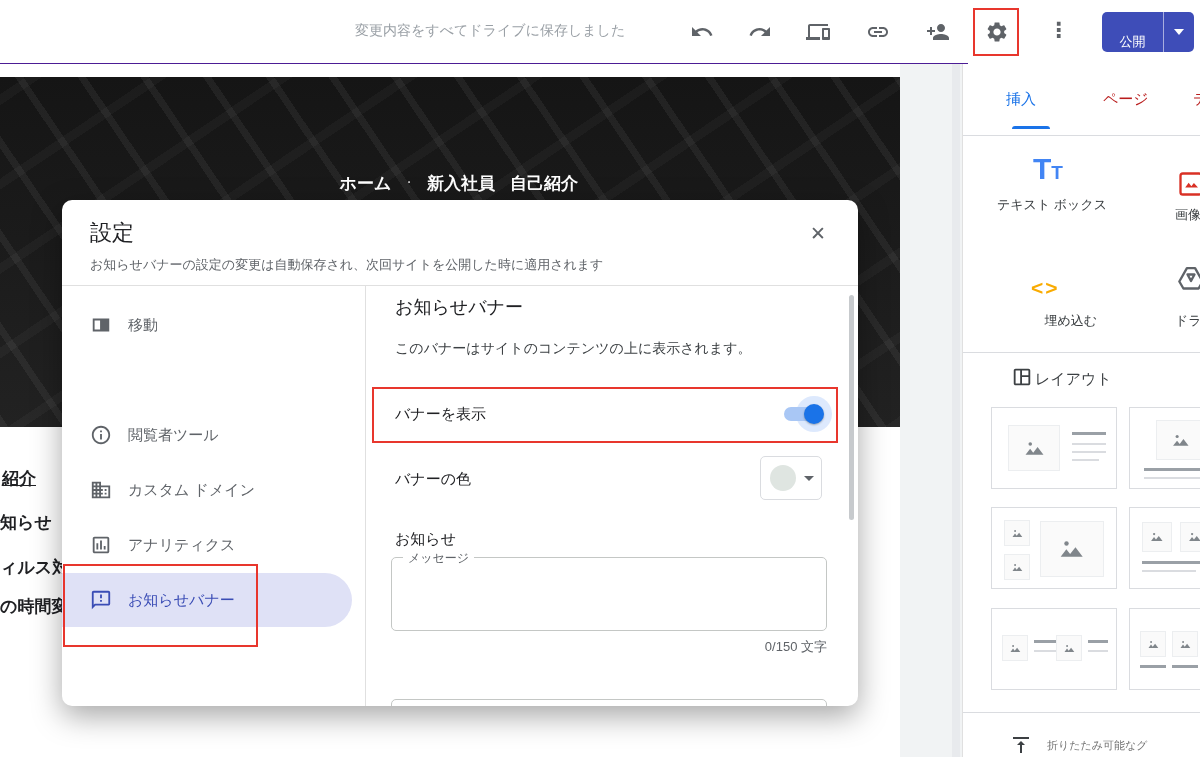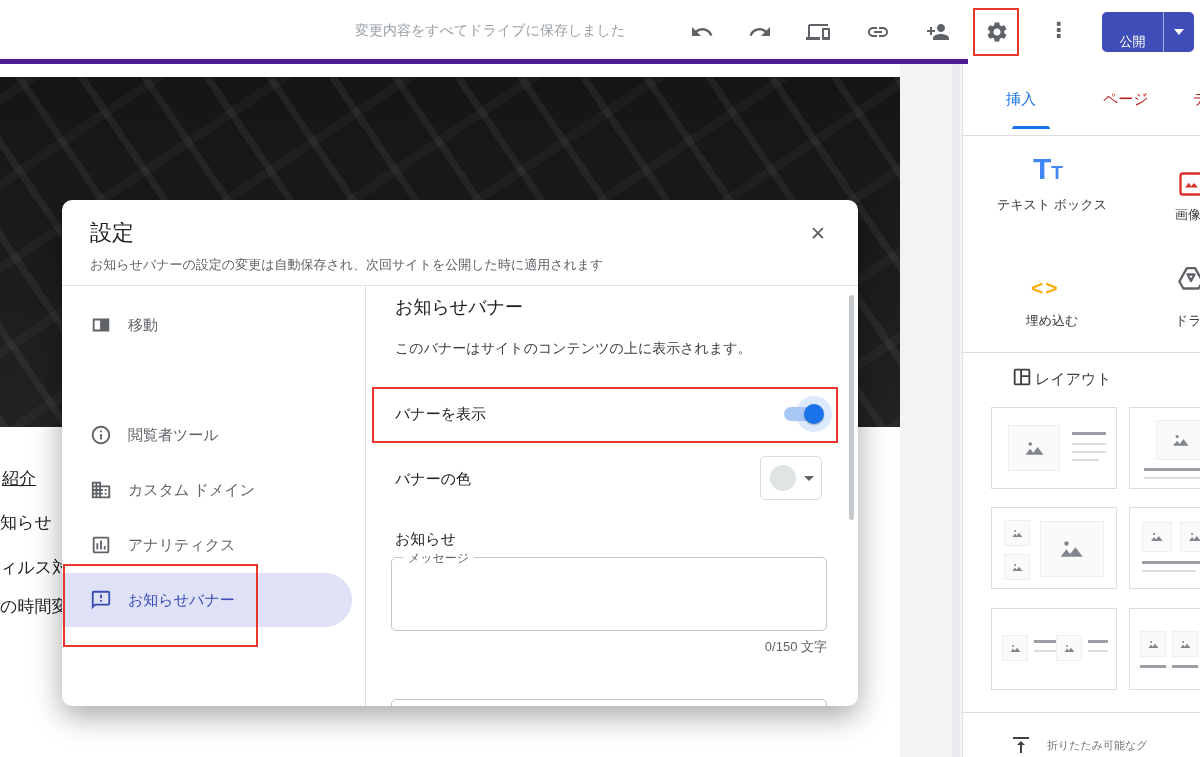--- a/index.html
+++ b/index.html
@@ -3,21 +3,21 @@
 <meta charset="utf-8">
 <style>
   * { margin:0; padding:0; box-sizing:border-box; }
   html,body { width:1200px; height:757px; }
   body { font-family:"Liberation Sans","DejaVu Sans",sans-serif; position:relative;
          overflow:hidden; background:#fff; color:#202124; }
   .abs { position:absolute; }
 
   
   #toolbar { left:0; top:0; width:968px; height:64px; background:#fff;
-             border-bottom:5px solid #4c1d95; z-index:40; }
+             border-bottom:1px solid #4c1d95; z-index:40; }
   #save-status { left:355px; top:22px; font-size:14px; color:#9aa0a6; }
   .tb-icon { top:20px; width:24px; height:24px; color:#5f6368; cursor:pointer; }
   .tb-icon svg { width:24px; height:24px; fill:currentColor; }
   #more-dots { top:18px; font-size:21px; font-weight:bold; color:#5f6368; letter-spacing:0; }
   #gear-annotation { left:973px; top:8px; width:46px; height:48px;
                      border:2px solid #e8362d; z-index:60; pointer-events:none; }
   #publish-split { left:1102px; top:12px; width:92px; height:40px; border-radius:5px;
                    background:#3e4db8; display:flex; color:#fff; overflow:hidden; }
   #publish-main { width:61px; display:flex; align-items:center; justify-content:center;
                   font-size:13px; cursor:pointer;margin-top:20px; }
@@ -35,21 +35,21 @@
             repeating-linear-gradient(56deg, rgba(255,255,255,.055) 0 7px, rgba(0,0,0,0) 7px 52px),
             repeating-linear-gradient(-34deg, rgba(255,255,255,.03) 0 9px, rgba(0,0,0,0) 9px 70px),
             linear-gradient(180deg,#151515,#222222); }
   #hero-nav { right:322px; top:95px; left:auto; display:flex; gap:15px; color:#fff;
               font-size:17px; font-weight:bold; }
   .hero-nav-item { cursor:pointer; white-space:nowrap; }
   .hero-dot { font-weight:normal; opacity:.8; cursor:default; }
   .title-tip { top:192px; height:8px; background:#fff; }
 
   
-  .frag { color:#202124; font-size:17px; white-space:nowrap; z-index:5; }
+  .frag { color:#202124; font-size:17px; white-space:nowrap; z-index:5;font-weight:bold; }
   .frag.u { text-decoration:underline; }
 
   
   #dialog { left:62px; top:200px; width:796px; height:506px; background:#fff;
             border-radius:10px; box-shadow:0 10px 30px rgba(0,0,0,.35);
             z-index:20; overflow:hidden; }
   #dialog-title { left:28px; top:18px; font-size:22px; color:#202124; }
   #dialog-subtitle { left:28px; top:56px; font-size:13px; color:#5f6368; }
   #dialog-close { left:748px; top:22px; font-size:19px; color:#5f6368; cursor:pointer; }
   #dialog-header-divider { left:0; top:85px; width:796px; height:1px; background:#e0e0e0; }
@@ -111,21 +111,21 @@
 
   #tt-icon { left:70px; top:88px; color:#4285f4; font-weight:bold; cursor:pointer; }
   #tt-icon .big { font-size:30px; } #tt-icon .small { font-size:19px; }
   #textbox-label { left:24px; top:132px; width:130px; text-align:center; font-size:13px;
                    color:#3c4043; line-height:1.45; }
   #image-icon { left:214px; top:106px; width:28px; height:28px; color:#d93025; cursor:pointer; }
   #image-icon svg { width:28px; height:28px; }
   #image-label { left:212px; top:142px; font-size:13px; color:#3c4043; white-space:nowrap; }
   #embed-icon { left:68px; top:212px; font-size:21px; font-weight:bold; color:#f9ab00;
                 letter-spacing:2px; cursor:pointer; }
-  #embed-label { left:44px; top:248px; width:90px; text-align:center; font-size:13px; color:#3c4043; }
+  #embed-label { left:44px; top:248px; width:90px; text-align:right; font-size:13px; color:#3c4043; }
   #drive-icon { left:214px; top:200px; width:28px; height:28px; color:#5f6368; cursor:pointer; }
   #drive-icon svg { width:28px; height:28px; }
   #drive-label { left:212px; top:248px; font-size:13px; color:#3c4043; white-space:nowrap; }
   #sb-divider2 { left:0; top:288px; width:238px; height:1px; background:#dadce0; }
 
   #layout-icon { left:48px; top:302px; width:22px; height:22px; color:#3c4043; }
   #layout-icon svg { width:22px; height:22px; fill:currentColor; }
   #layout-label { left:72px; top:306px; font-size:15px; color:#3c4043; }
 
   .lay-card { width:126px; height:82px; background:#fff; border:1px solid #dadce0;
@@ -184,20 +184,26 @@
     </div>
   </div>
 </div>
 <div id="gear-annotation" class="abs"></div>
 
 <div id="canvas" class="abs"></div>
 <div id="canvas-scroll-strip" class="abs"></div>
 <div id="site-sheet" class="abs"></div>
 
 <div id="hero" class="abs">
+  <div id="hero-nav" class="abs">
+    <span class="hero-nav-item">ホーム</span>
+    <span class="hero-nav-item hero-dot">·</span>
+    <span class="hero-nav-item">新入社員</span>
+    <span class="hero-nav-item">自己紹介</span>
+  </div>
   <div class="abs title-tip" style="left:255px;width:12px"></div>
   <div class="abs title-tip" style="left:322px;width:10px"></div>
   <div class="abs title-tip" style="left:396px;width:17px;top:190px;height:10px"></div>
   <div class="abs title-tip" style="left:468px;width:11px"></div>
 </div>
 
 <div class="abs frag u" style="left:2px;top:467px">紹介</div>
 <div class="abs frag" style="left:0;top:511px">知らせ</div>
 <div class="abs frag" style="left:0;top:556px">ィルス対</div>
 <div class="abs frag" style="left:0;top:595px">の時間変</div>

